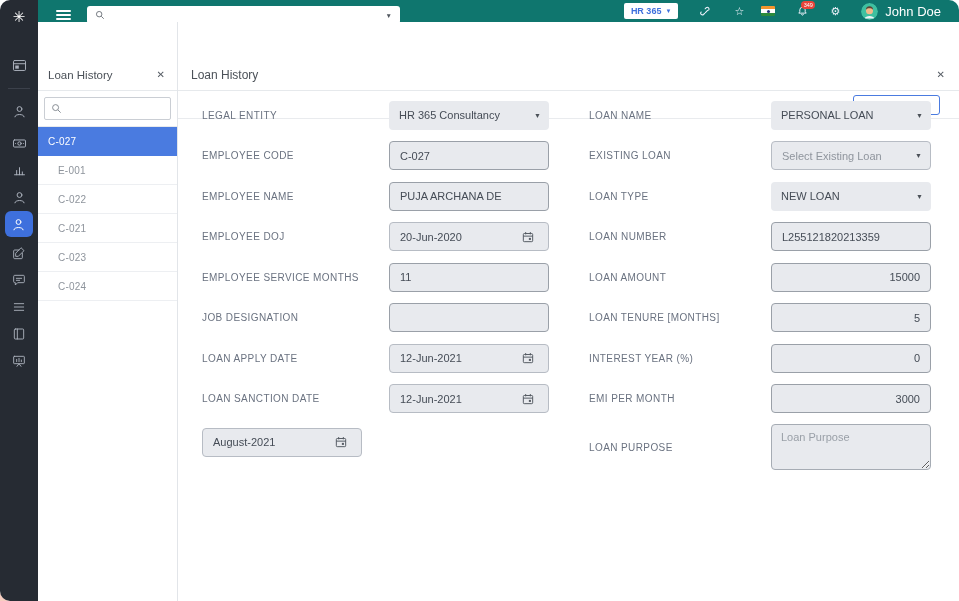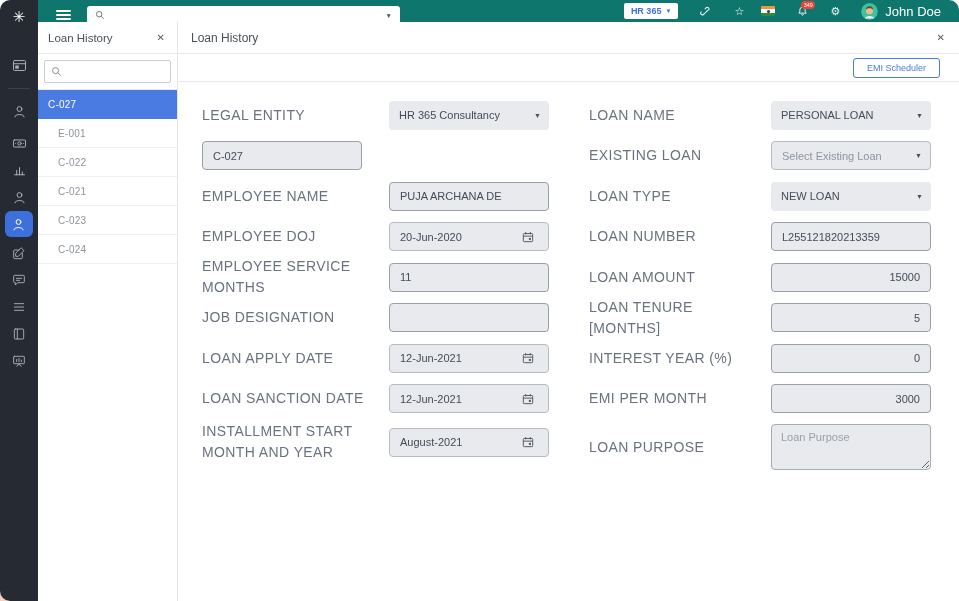--- a/index.html
+++ b/index.html
@@ -37,21 +37,21 @@
   .sidebar { position:absolute; left:0; top:0; width:38px; height:601px; background:#262b33; z-index:3; }
   .logo { width:38px; height:34px; display:flex; align-items:center; justify-content:center; color:#fff; font-size:15px; }
   .s-ic { position:absolute; left:0; width:38px; height:26px; display:flex; align-items:center; justify-content:center; cursor:pointer; }
   .s-ic svg { stroke:#aab0bb; fill:none; stroke-width:1.4; stroke-linecap:round; stroke-linejoin:round; }
   .s-div { position:absolute; left:8px; width:22px; height:1px; background:#3c414b; }
   .s-sel-bg { position:absolute; left:5px; width:28px; height:26px; background:#3e70dd; border-radius:6px; }
   .s-ic.sel svg { stroke:#ffffff; }
 
   
   .lpanel { position:absolute; left:38px; top:22px; width:140px; bottom:0; background:#fff; border-right:1px solid #e2e5e9; z-index:2; }
-  .panel-head { height:32px; border-bottom:1px solid #e6e9ec; display:flex; align-items:center; }
+  .panel-head { height:32px; border-bottom:1px solid #e6e9ec; display:flex; align-items:center;margin-top:37px; }
   .lpanel .panel-head { padding:0 12px 0 10px; }
   .ptitle { font-size:11.5px; color:#4b5158; flex:1; }
   .pclose { font-size:10px; color:#565c64; cursor:pointer; }
   .lsearch-wrap { padding:6px; border-bottom:1px solid #e8eaed; }
   .lsearch { height:23px; border:1px solid #caced4; border-radius:2px; display:flex; align-items:center; padding:0 6px; background:#fff; }
   .lsearch input { border:none; outline:none; width:90px; font-size:9px; margin-left:5px; color:#444; }
   .litem { height:29px; display:flex; align-items:center; padding-left:20px; font-size:10px; color:#8e949c; border-bottom:1px solid #edeff2; letter-spacing:.2px; cursor:pointer; }
   .litem.sel { background:#4a7be0; color:#fff; border-color:#4a7be0; }
 
   
@@ -62,21 +62,21 @@
   .emi-btn { position:absolute; right:19px; top:4px; height:20px; padding:0 13px; background:#fff; border:1px solid #4a7be0; border-radius:3px; color:#4a7be0; font-size:9px; display:flex; align-items:center; cursor:pointer; }
 
   
   .formarea { position:absolute; left:0; right:0; top:60px; bottom:0; }
   .fcol { position:absolute; top:13px; }
   .fcol.left { left:24px; width:350px; }
   .fcol.right { left:411px; width:345px; }
   .frow { height:40.5px; display:flex; align-items:center; }
   .frow.tall2 { height:46px; }
   .frow.tall { height:56px; }
-  .flabel { font-size:14px; color:#6a7280; letter-spacing:.4px; line-height:1.5; }
+  .flabel { font-size:10px; color:#6a7280; letter-spacing:.4px; line-height:1.5; }
   .fcol.left .flabel { width:187px; padding-right:14px; }
   .fcol.right .flabel { width:182px; padding-right:14px; }
   .fctl { width:160px; height:29px; border-radius:4px; background:#e8eaee; font-size:11px; color:#454c56; }
   .sel { display:flex; align-items:center; justify-content:space-between; padding:0 8px 0 10px; cursor:pointer; }
   .sel .caret { font-size:7px; color:#4b5158; }
   .sel .val.muted { color:#8f959d; }
   .inp { border:1px solid #9aa0a8; padding:0 10px; font-family:"Liberation Sans", sans-serif; outline:none; }
   .inp.num { text-align:right; }
   .fdate { display:flex; align-items:center; justify-content:space-between; padding:0 13px 0 10px; border:1px solid #b7bcc4; cursor:pointer; }
   .ta { width:160px; height:46px; border:1px solid #a6acb4; border-radius:4px; background:#e8eaee; font-size:11px; font-family:"Liberation Sans", sans-serif; color:#454c56; padding:6px 9px; outline:none; }
@@ -265,20 +265,21 @@
 
         <div class="fcol left">
           <div class="frow">
             <div class="flabel">LEGAL ENTITY</div>
             <div class="fctl sel">
               <span class="val">HR 365 Consultancy</span>
               <span class="caret">▼</span>
             </div>
           </div>
           <div class="frow">
+            <div class="flabel">EMPLOYEE CODE</div>
             <input class="fctl inp" value="C-027" style="">
           </div>
           <div class="frow">
             <div class="flabel">EMPLOYEE NAME</div>
             <input class="fctl inp" value="PUJA ARCHANA DE" style="">
           </div>
           <div class="frow">
             <div class="flabel">EMPLOYEE DOJ</div>
             <div class="fctl fdate">
               <span class="val">20-Jun-2020</span>
@@ -319,21 +320,20 @@
               <svg width="14" height="14" viewBox="0 0 24 24" fill="none" stroke="#565c64" stroke-width="1.7">
                   <rect x="4" y="6" width="16" height="14" rx="1.5"></rect>
                   <line x1="8" y1="3.5" x2="8" y2="7.5"></line>
                   <line x1="16" y1="3.5" x2="16" y2="7.5"></line>
                   <line x1="4" y1="10.5" x2="20" y2="10.5"></line>
                   <rect x="13.5" y="13.5" width="3.5" height="3.5" fill="#565c64" stroke="none"></rect>
                 </svg>
             </div>
           </div>
           <div class="frow tall2">
-            <div class="flabel">INSTALLMENT START MONTH AND YEAR</div>
             <div class="fctl fdate">
               <span class="val">August-2021</span>
               <svg width="14" height="14" viewBox="0 0 24 24" fill="none" stroke="#565c64" stroke-width="1.7">
                   <rect x="4" y="6" width="16" height="14" rx="1.5"></rect>
                   <line x1="8" y1="3.5" x2="8" y2="7.5"></line>
                   <line x1="16" y1="3.5" x2="16" y2="7.5"></line>
                   <line x1="4" y1="10.5" x2="20" y2="10.5"></line>
                   <rect x="13.5" y="13.5" width="3.5" height="3.5" fill="#565c64" stroke="none"></rect>
                 </svg>
             </div>

